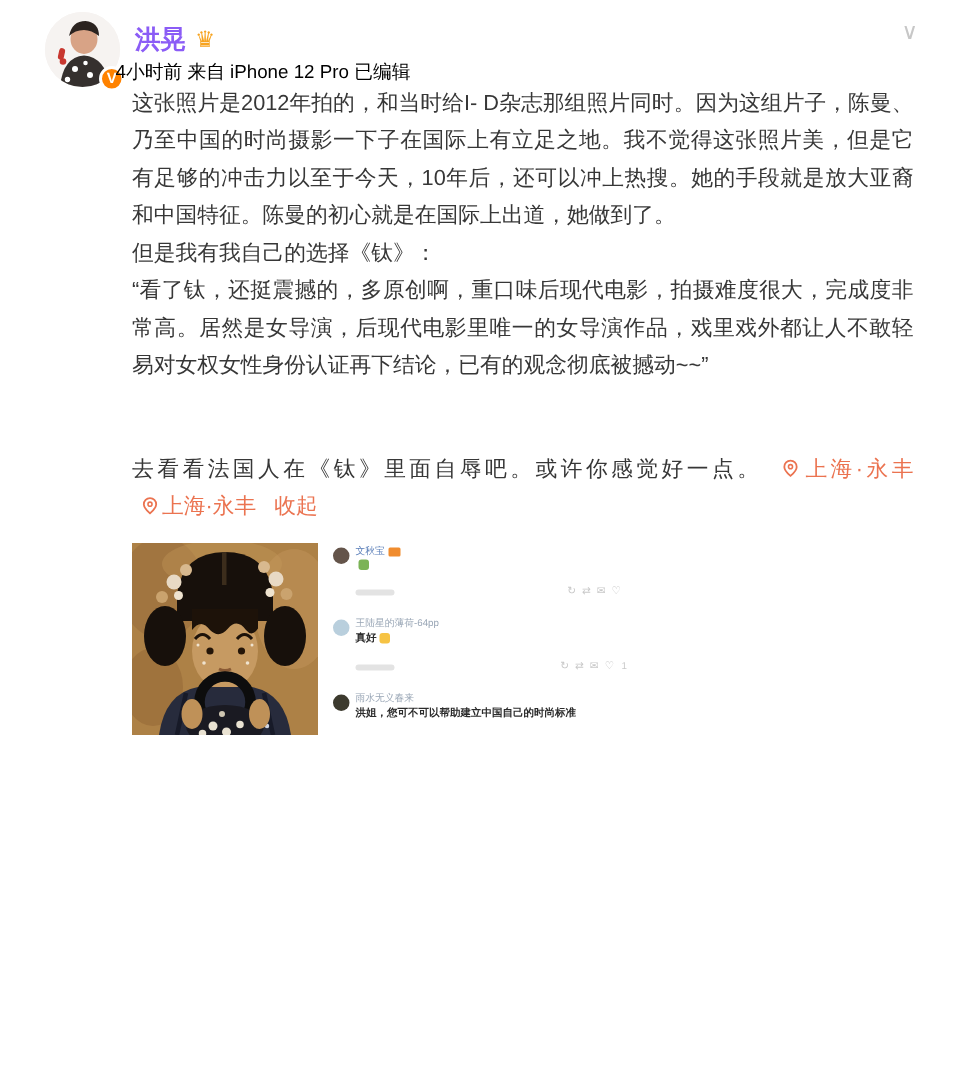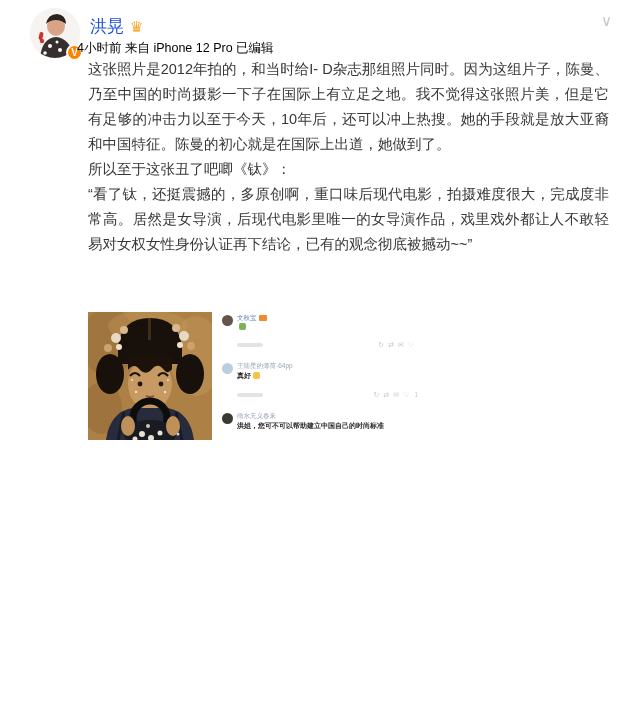--- a/index.html
+++ b/index.html
@@ -10,21 +10,21 @@
     color:#333;
   }
   .top-chevron { position:absolute; right:26px; top:12px; color:#c7c7c7; font-size:15px; cursor:pointer; }
   .avatar { position:absolute; left:30px; top:8px; width:50px; height:50px; border-radius:50%;
             background:#f4f0ee; overflow:visible; }
   .avatar svg { border-radius:50%; display:block; }
   .vbadge { position:absolute; right:-3px; bottom:-3px; width:17px; height:17px; border-radius:50%;
             background:#ff8200; border:2px solid #fff; color:#fff; font-size:10px; font-weight:bold;
             display:flex; align-items:center; justify-content:center; }
   .uname-row { position:absolute; left:90px; top:15px; display:flex; align-items:center; gap:6px; }
-  .uname { color:#1d4ed8; font-size:17px; font-weight:normal; cursor:pointer; }
+  .uname { color:#8b5cf6; font-size:17px; font-weight:bold; cursor:pointer; }
   .crown { color:#f7a31f; font-size:15px; line-height:1; }
   .meta { position:absolute; left:77px; top:40px; color:#000000; font-size:12.5px; }
   .body { position:absolute; left:88px; top:57px; width:521px; font-size:14.5px; line-height:25px; color:#373737; }
   .body p { margin:0; text-align:justify; }
   .gap { height:22px; }
   .loc { color:#eb7350; text-decoration:none; cursor:pointer; white-space:nowrap; margin-left:6px; }
   .loc svg { vertical-align:-2px; margin-right:2px; }
   .collapse { color:#eb7350; text-decoration:none; cursor:pointer; margin-left:8px; }
   .media { display:flex; gap:8px; margin-top:11px; }
   .photo { width:124px; height:128px; overflow:hidden; background:#b08347; flex:0 0 auto; cursor:pointer; }
@@ -69,24 +69,36 @@
   </div>
 
   <div class="uname-row">
     <span class="uname">洪晃</span>
     <span class="crown">♛</span>
   </div>
   <div class="meta">4小时前 来自 iPhone 12 Pro 已编辑</div>
 
   <div class="body">
     <p>这张照片是2012年拍的，和当时给I- D杂志那组照片同时。因为这组片子，陈曼、乃至中国的时尚摄影一下子在国际上有立足之地。我不觉得这张照片美，但是它有足够的冲击力以至于今天，10年后，还可以冲上热搜。她的手段就是放大亚裔和中国特征。陈曼的初心就是在国际上出道，她做到了。</p>
-    <p>所以至于这张丑了吧唧《钛》：</p>
+    <p>但是我有我自己的选择《钛》：</p>
     <p>“看了钛，还挺震撼的，多原创啊，重口味后现代电影，拍摄难度很大，完成度非常高。居然是女导演，后现代电影里唯一的女导演作品，戏里戏外都让人不敢轻易对女权女性身份认证再下结论，已有的观念彻底被撼动~~”</p>
     <div class="gap"></div>
     <div class="gap"></div>
+    <p>
+      <span>去看看法国人在《钛》里面自辱吧。或许你感觉好一点。</span>
+      <a class="loc"><svg width="12" height="14" viewBox="0 0 16 16">
+            <path d="M8 1.5 C4.9 1.5 2.5 3.9 2.5 7 C2.5 10.2 8 15 8 15 C8 15 13.5 10.2 13.5 7 C13.5 3.9 11.1 1.5 8 1.5 Z" fill="none" stroke="#eb7350" stroke-width="1.6"></path>
+            <circle cx="8" cy="6.8" r="1.8" fill="none" stroke="#eb7350" stroke-width="1.4"></circle>
+          </svg><span>上海·永丰</span></a>
+      <a class="loc"><svg width="12" height="14" viewBox="0 0 16 16">
+            <path d="M8 1.5 C4.9 1.5 2.5 3.9 2.5 7 C2.5 10.2 8 15 8 15 C8 15 13.5 10.2 13.5 7 C13.5 3.9 11.1 1.5 8 1.5 Z" fill="none" stroke="#eb7350" stroke-width="1.6"></path>
+            <circle cx="8" cy="6.8" r="1.8" fill="none" stroke="#eb7350" stroke-width="1.4"></circle>
+          </svg><span>上海·永丰</span></a>
+      <a class="collapse">收起</a>
+    </p>
 
     <div class="media">
 
       <div class="photo">
         <svg width="124" height="128" viewBox="0 0 124 128">
           <rect width="124" height="128" fill="#ad8146"></rect>
           <ellipse cx="20" cy="30" rx="28" ry="34" fill="#96693a" opacity="0.5"></ellipse>
           <ellipse cx="108" cy="44" rx="26" ry="40" fill="#c2945a" opacity="0.5"></ellipse>
           <ellipse cx="60" cy="14" rx="40" ry="16" fill="#c79a5c" opacity="0.35"></ellipse>
           <ellipse cx="14" cy="96" rx="20" ry="26" fill="#8f6233" opacity="0.45"></ellipse>

